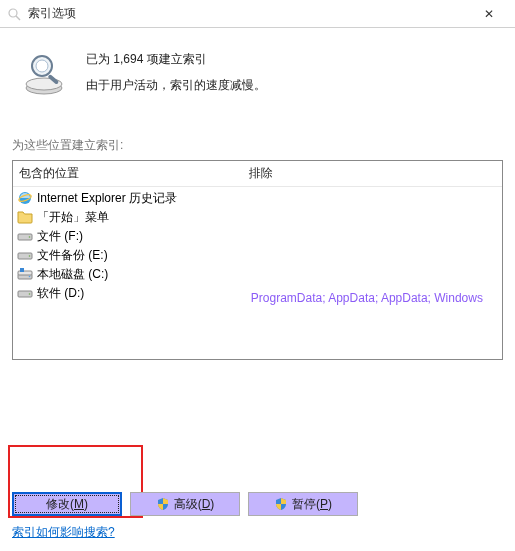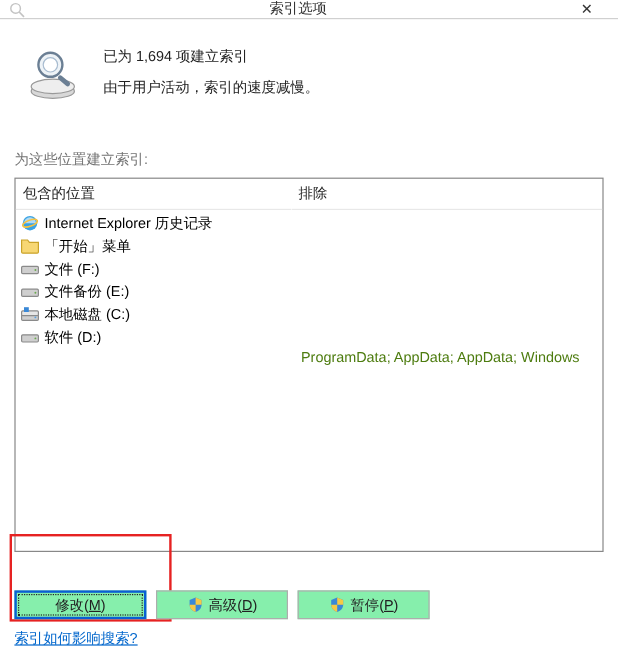--- a/index.html
+++ b/index.html
@@ -9,26 +9,25 @@
     }
     body {
       margin: 0;
       padding: 0;
       width: 515px;
       height: 551px;
       background: #fff;
       position: relative;
     }
     .titlebar {
-      height: 16px;
+      height: 28px;
       border-bottom: 1px solid #d0d0d0;
       display: flex;
       align-items: center;
       padding: 0 6px;
-      text-align: center;
     }
     .titlebar-icon {
       width: 16px;
       height: 16px;
       margin-right: 6px;
       opacity: 0.5;
     }
     .titlebar-title {
       flex: 1;
       color: #333;
@@ -59,21 +58,21 @@
       line-height: 2.2;
       color: #222;
     }
     .section-label {
       padding: 18px 12px 6px 12px;
       color: #737373;
     }
     .list-box {
       margin: 0 12px;
       border: 1px solid #888;
-      height: 312px;
+      height: 200px;
       display: flex;
       background: #fff;
     }
     .list-col {
       overflow: hidden;
     }
     .list-col-left {
       width: 47%;
       border-right: none;
     }
@@ -95,23 +94,22 @@
       gap: 4px;
       white-space: nowrap;
     }
     .loc-icon {
       width: 16px;
       height: 16px;
       flex: none;
     }
     .exclude-text {
       padding: 6px 6px;
-      color: #4d7c0f;
+      color: #8b5cf6;
       white-space: nowrap;
-      margin-top: 12px;
     }
     .exclude-spacer {
       height: 96px;
     }
     .red-box {
       position: absolute;
       left: 8px;
       top: 445px;
       width: 135px;
       height: 73px;
@@ -121,21 +119,21 @@
     .buttons-row {
       position: absolute;
       left: 12px;
       top: 492px;
       display: flex;
       gap: 8px;
     }
     .btn {
       width: 110px;
       height: 24px;
-      background: #86efac;
+      background: #c4b5fd;
       border: 1px solid #adadad;
       display: flex;
       align-items: center;
       justify-content: center;
       gap: 4px;
       color: #222;
       cursor: pointer;
     }
     .btn-focus {
       border: 2px solid #0a5fd3;

